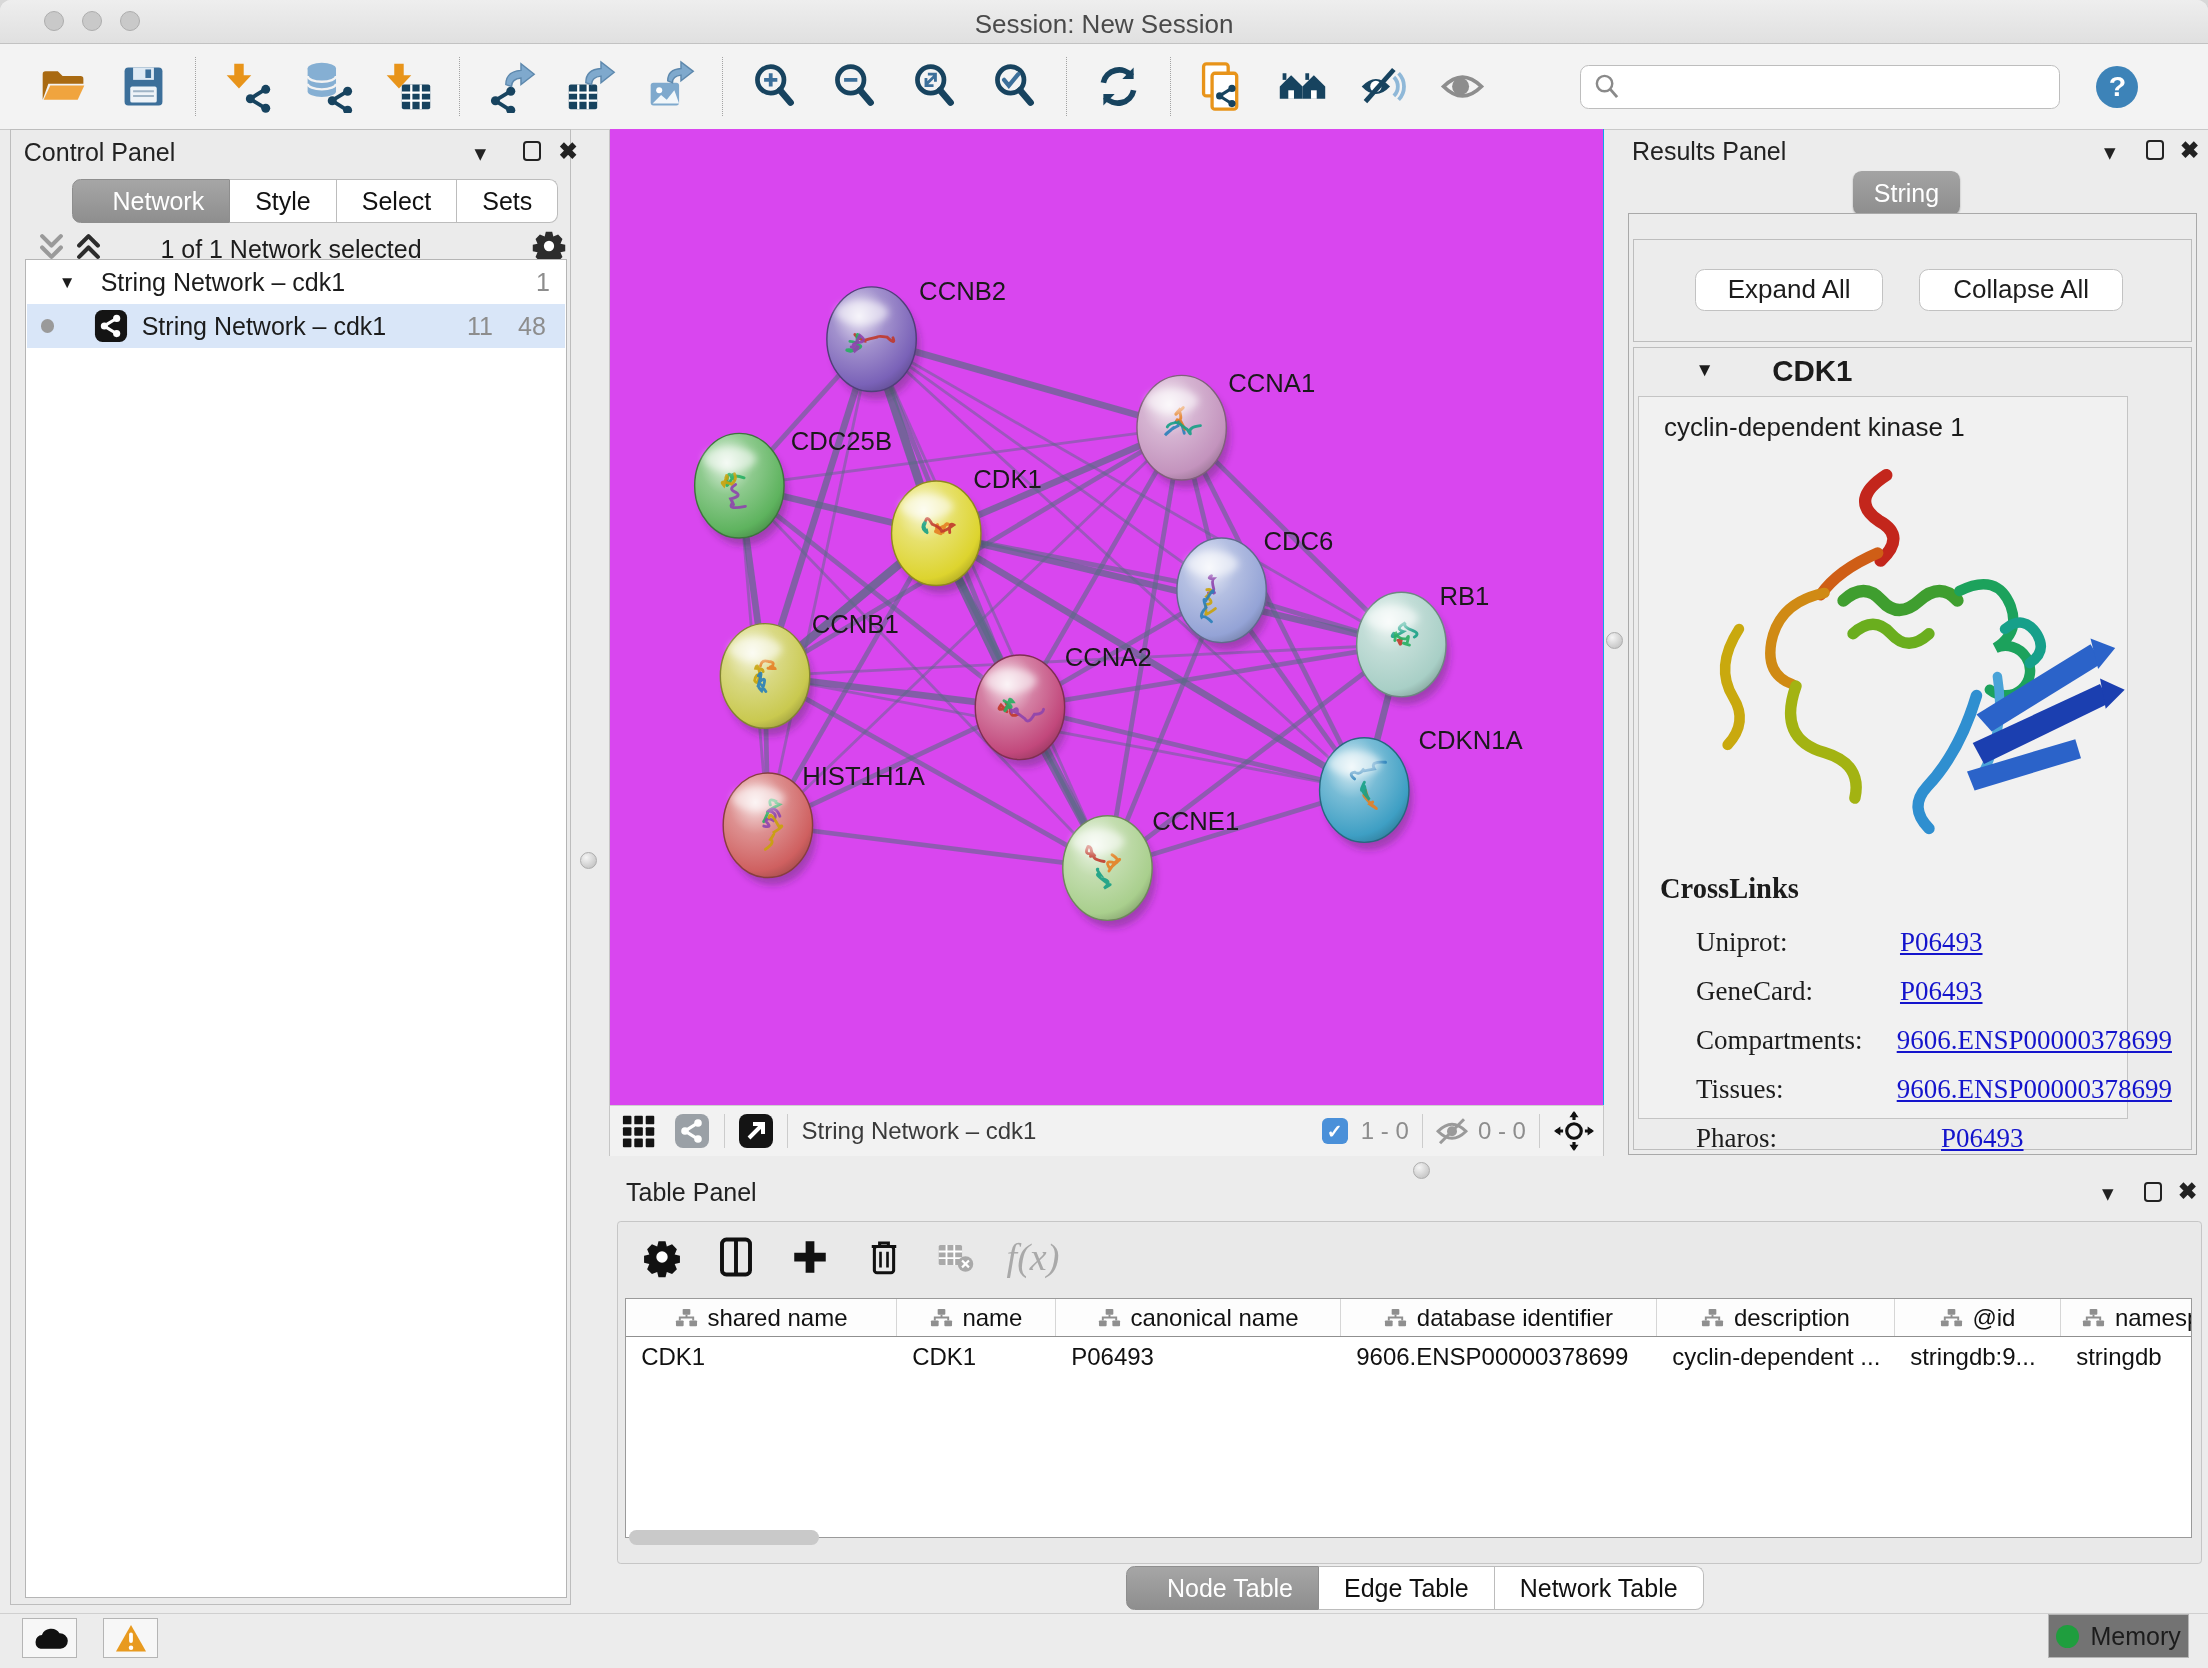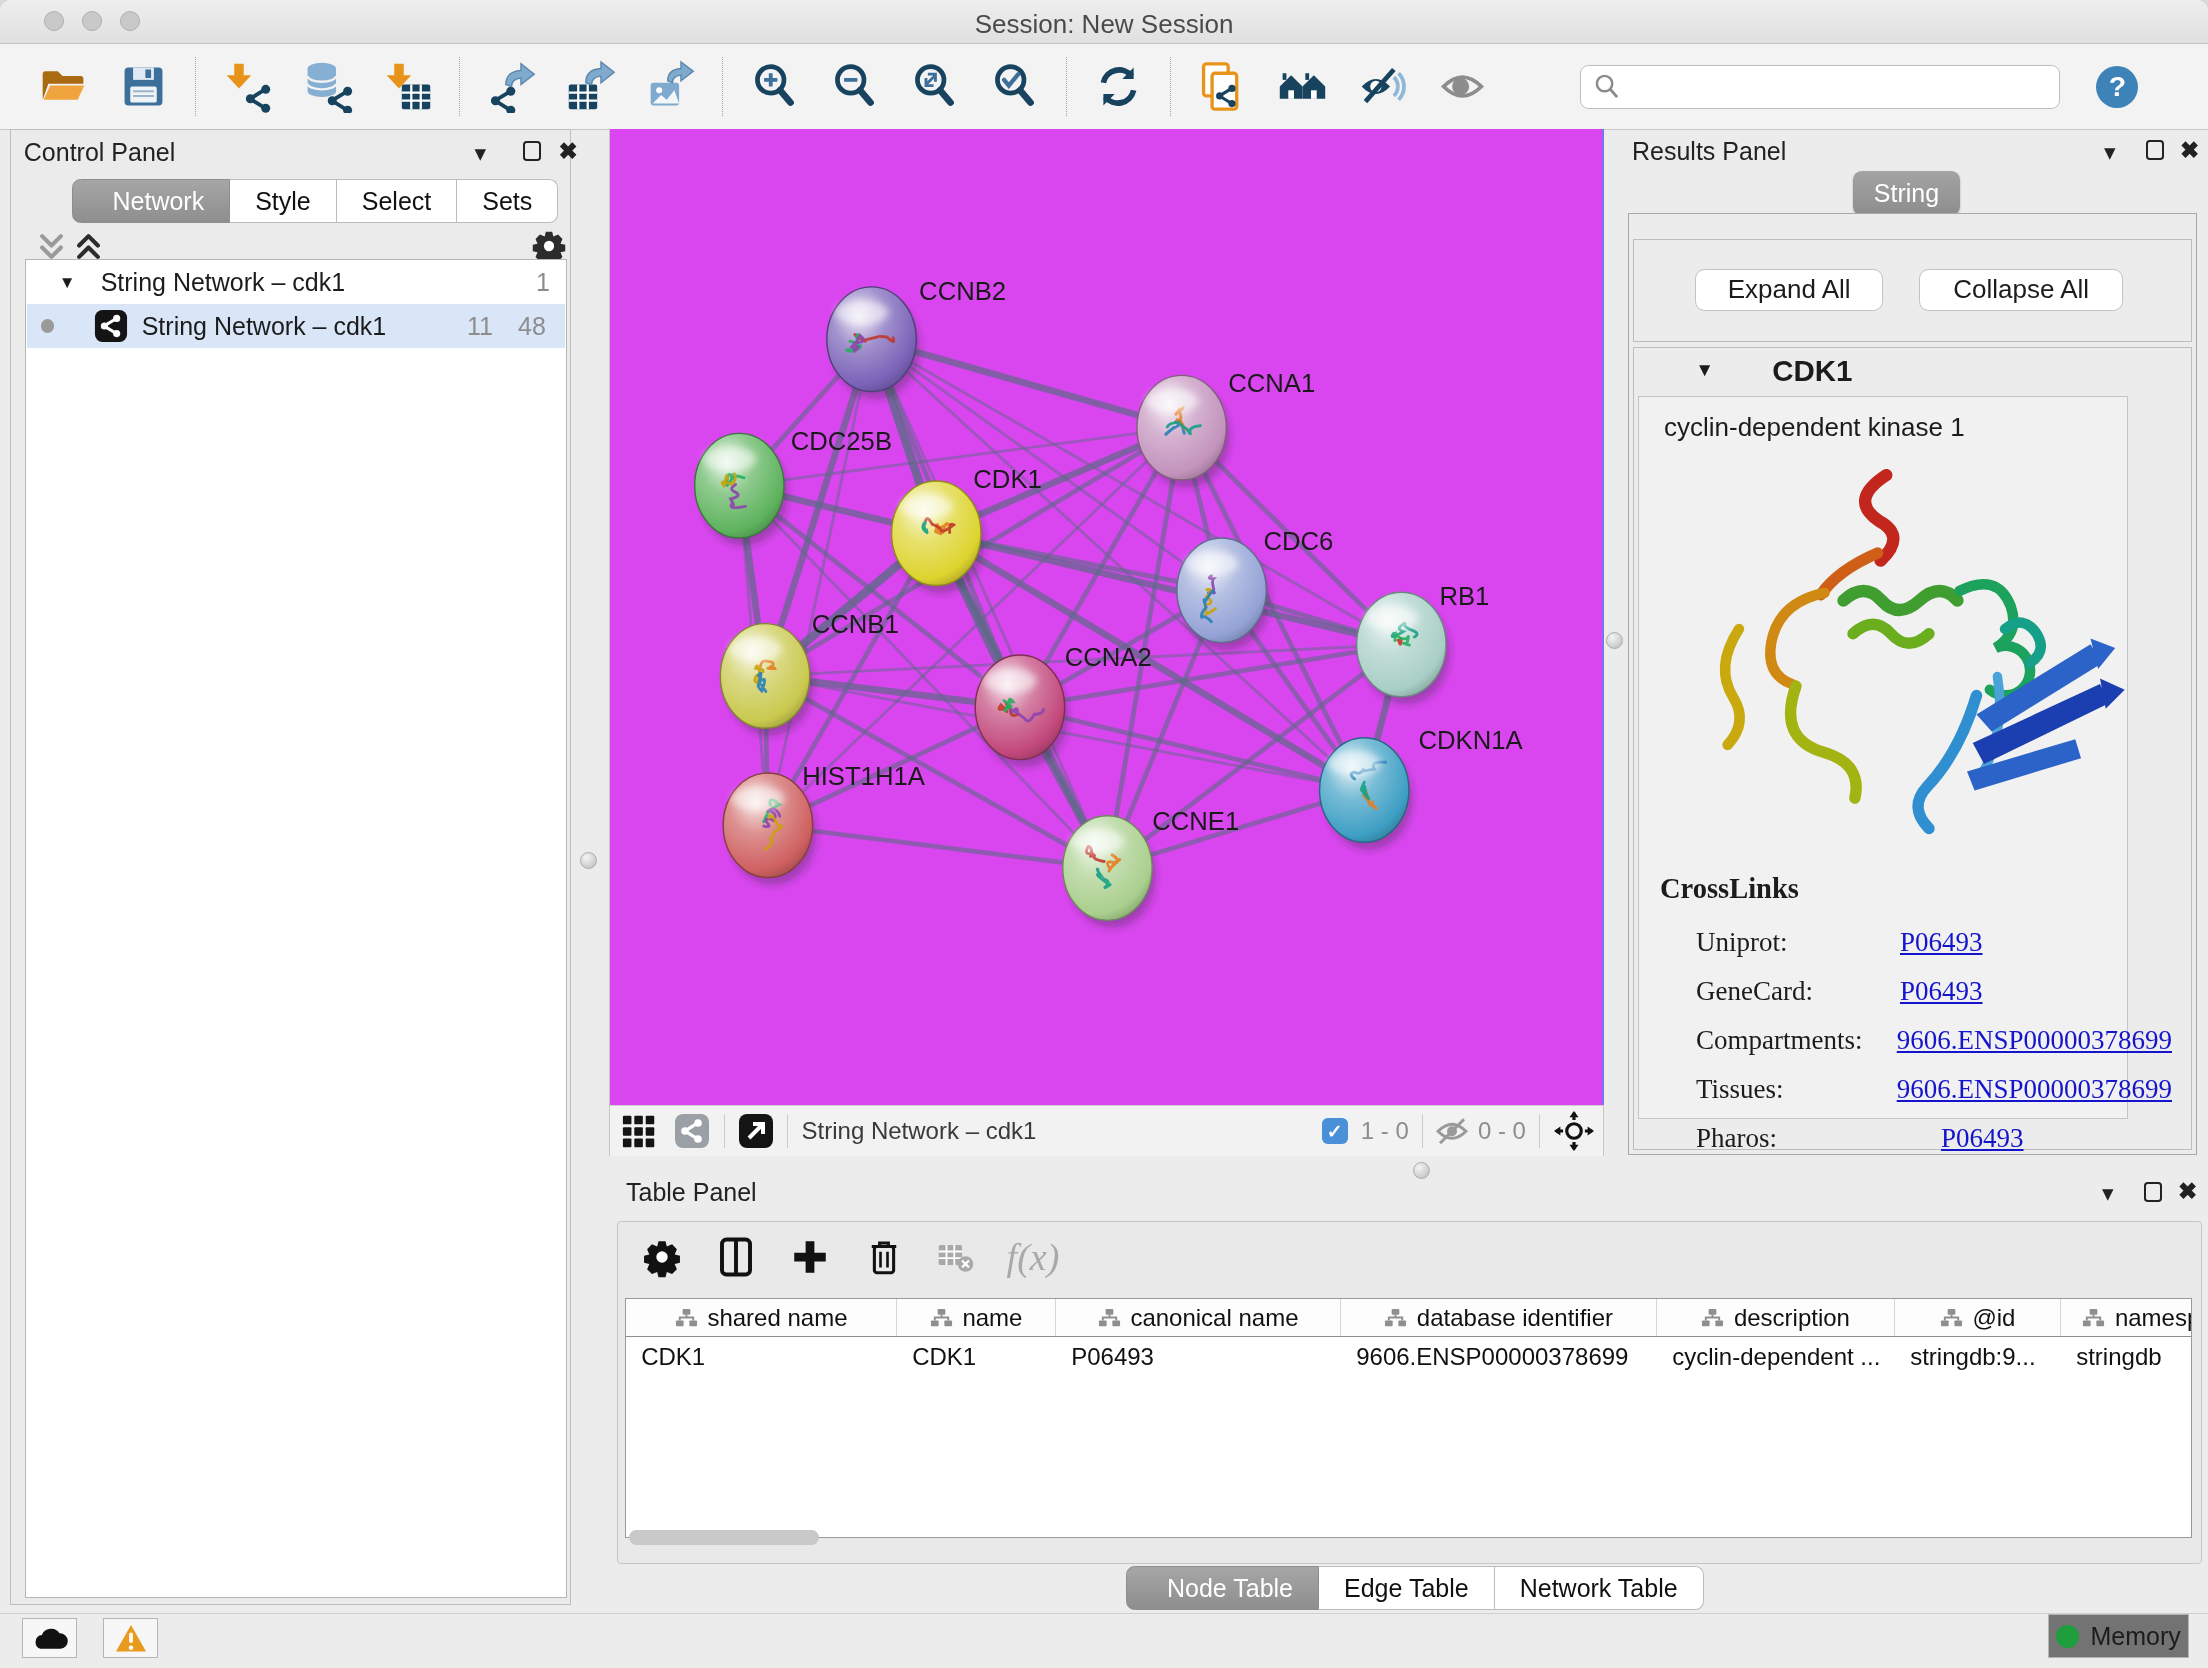--- a/index.html
+++ b/index.html
@@ -281,20 +281,21 @@
     <div class="abs" style="left:28.5px;top:103px">
       <svg width="25" height="27" viewBox="0 0 24 26">
           <use href="#chevDD" color="#9a9a9a"></use>
         </svg>
     </div>
     <div class="abs" style="left:65px;top:103px">
       <svg width="25" height="27" viewBox="0 0 24 26" style="transform:rotate(180deg)">
           <use href="#chevDD" color="#2c2c2c"></use>
         </svg>
     </div>
+    <div class="abs" style="left:0;top:105px;width:561px;text-align:center;font-size:25px">1 of 1 Network selected</div>
     <div class="abs" style="left:519px;top:97px">
       <svg width="38" height="38" viewBox="0 0 48 48">
           <use href="#gearG" color="#2c2c2c"></use>
         </svg>
     </div>
 
     <div class="abs cplist" style="left:14.3px;top:129px;width:542px;height:1339px">
       <div class="cprow" style="top:1.9px">
         <span style="margin-left:32px;font-size:17px">▼</span>
         <span style="margin-left:25px">String Network – cdk1</span>

